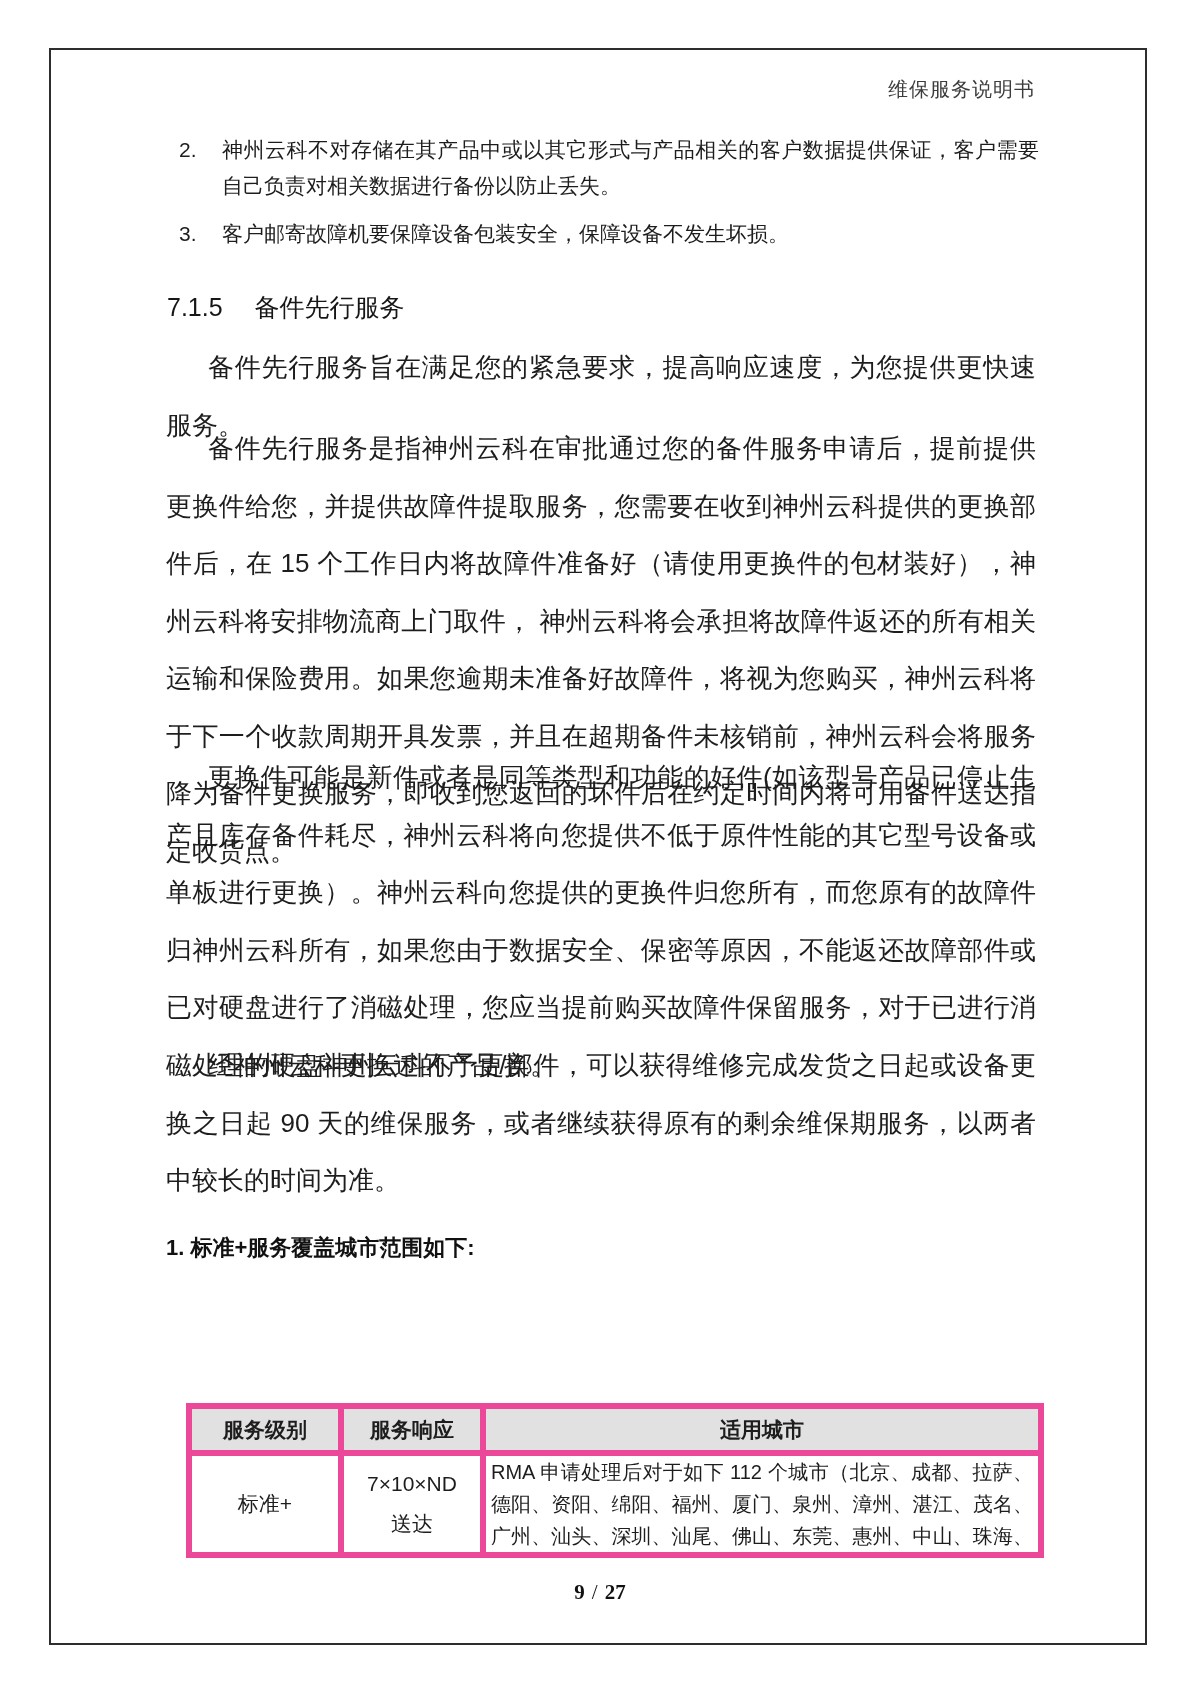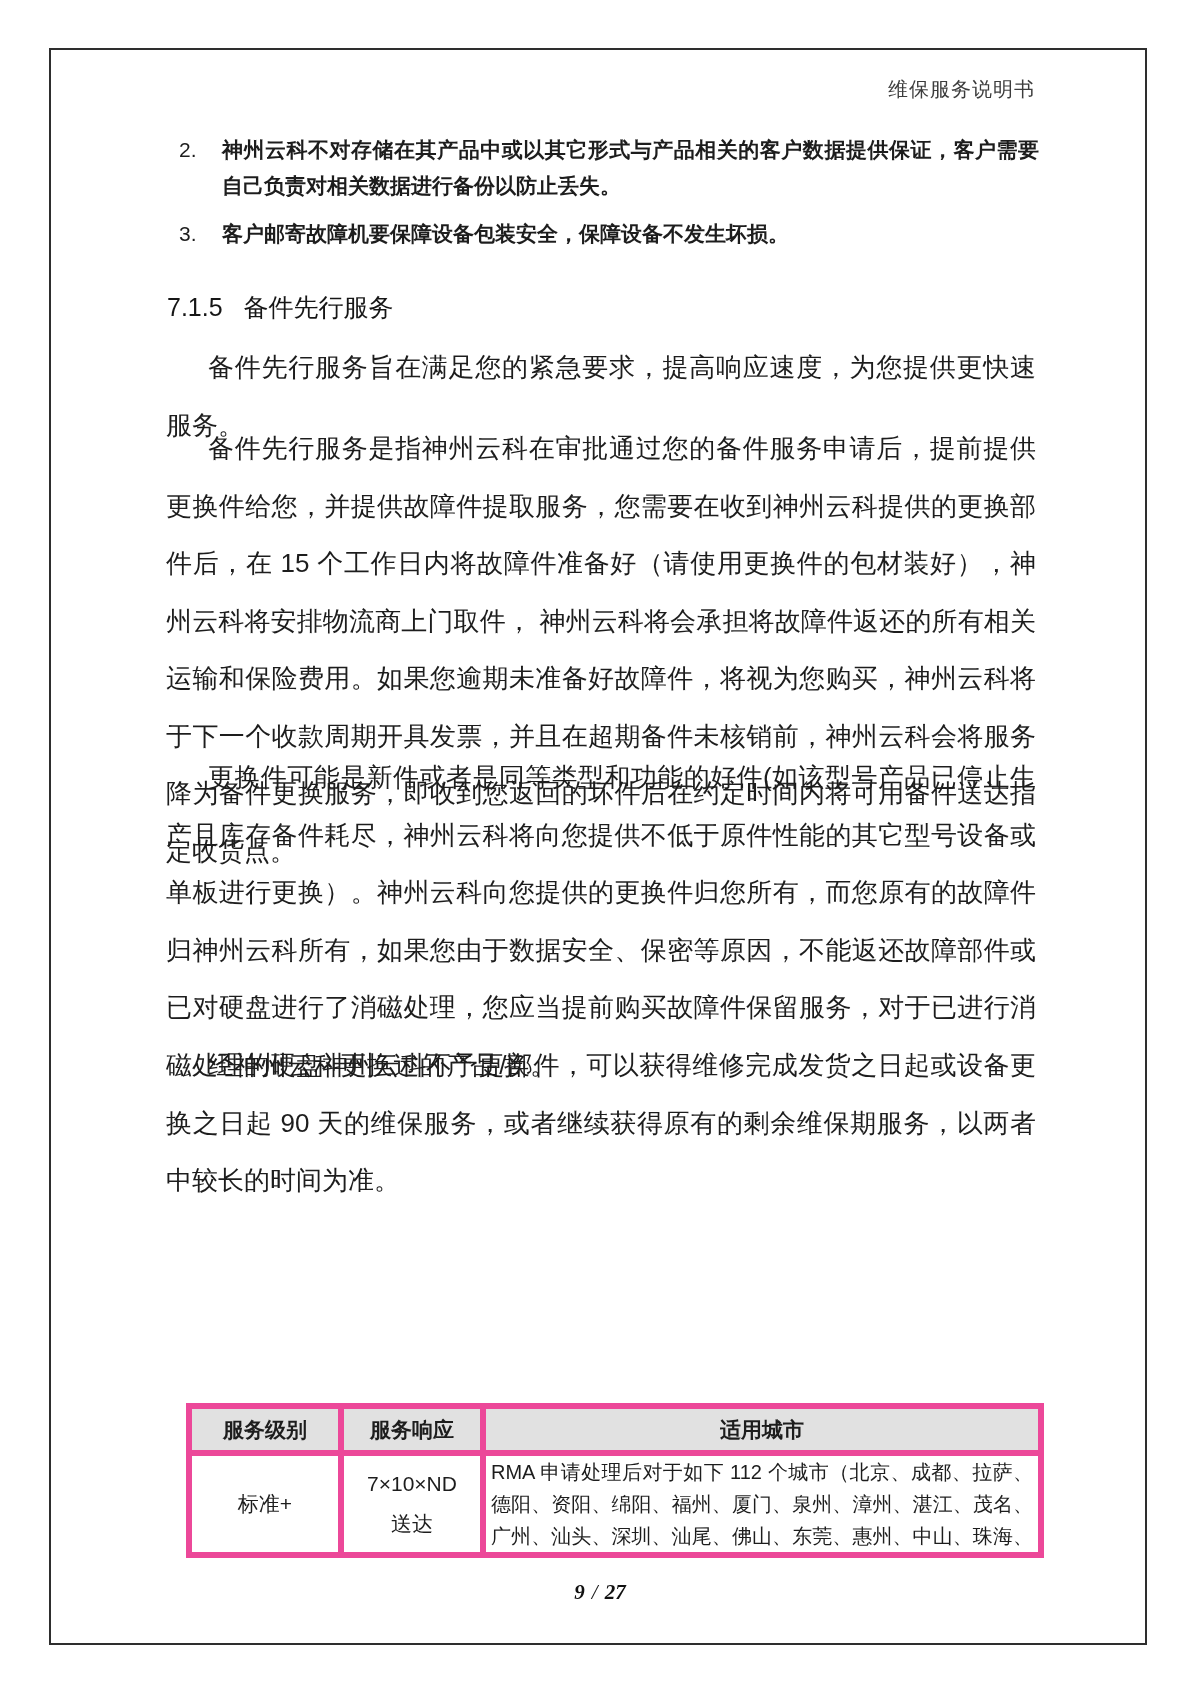--- a/index.html
+++ b/index.html
@@ -20,27 +20,27 @@
   .doc-header{
     position:absolute;top:76px;left:888px;
     font-family:"Liberation Serif", serif;
     font-size:20px;color:#3c3c3c;
     letter-spacing:1px;
     white-space:nowrap;
   }
   .num-list{position:absolute;left:179px;top:132px;width:860px;}
   .num-item{display:flex;font-size:21px;line-height:36px;margin-bottom:12px;}
   .num-marker{flex:0 0 43px;}
-  .num-text{flex:1;text-align:justify;font-weight:bold;}
+  .num-text{flex:1;text-align:justify;}
   .section-heading{
     position:absolute;left:167px;top:291px;
     font-size:25px;font-weight:500;color:#161616;
     white-space:nowrap;
   }
-  .section-heading .sec-num{margin-right:21px;text-align:center;}
+  .section-heading .sec-num{margin-right:32px;text-align:center;}
   .para{
     position:absolute;left:166px;width:870px;
     font-size:26px;line-height:57.5px;
     text-align:justify;text-indent:42px;
     color:#1d1d1d;
   }
   .para.p1{top:339px;}
   .para.p2{top:420px;}
   .para.p3{top:749px;}
   .para.p4{top:1037px;}
@@ -72,21 +72,21 @@
   .cities-cell{
     height:96px;overflow:hidden;
     padding:0 5px;
     font-size:20px;line-height:32px;
     text-align:justify;
   }
   .doc-footer{
     position:absolute;left:0;top:1580px;width:1200px;
     text-align:center;
     font-family:"Liberation Serif", serif;
-    font-size:21px;font-weight:bold;color:#111;font-style:italic;
+    font-size:21px;font-weight:bold;color:#111;
   }
   .doc-footer .sep{font-weight:normal;padding:0 7px;}
 </style>
 </head>
 <body>
 
 <div id="page">
 
   <div class="page-border"></div>
 
@@ -105,20 +105,21 @@
 
   <div class="section-heading">
     <span class="sec-num">7.1.5</span><span>备件先行服务</span>
   </div>
 
   <div class="para p1">备件先行服务旨在满足您的紧急要求，提高响应速度，为您提供更快速服务。</div>
   <div class="para p2">备件先行服务是指神州云科在审批通过您的备件服务申请后，提前提供更换件给您，并提供故障件提取服务，您需要在收到神州云科提供的更换部件后，在 15 个工作日内将故障件准备好（请使用更换件的包材装好），神州云科将安排物流商上门取件， 神州云科将会承担将故障件返还的所有相关运输和保险费用。如果您逾期未准备好故障件，将视为您购买，神州云科将于下一个收款周期开具发票，并且在超期备件未核销前，神州云科会将服务降为备件更换服务，即收到您返回的坏件后在约定时间内将可用备件送达指定收货点。</div>
   <div class="para p3">更换件可能是新件或者是同等类型和功能的好件(如该型号产品已停止生产且库存备件耗尽，神州云科将向您提供不低于原件性能的其它型号设备或单板进行更换）。神州云科向您提供的更换件归您所有，而您原有的故障件归神州云科所有，如果您由于数据安全、保密等原因，不能返还故障部件或已对硬盘进行了消磁处理，您应当提前购买故障件保留服务，对于已进行消磁处理的硬盘神州云科不予更换。</div>
   <div class="para p4">经神州云科更换过的产品/部件，可以获得维修完成发货之日起或设备更换之日起 90 天的维保服务，或者继续获得原有的剩余维保期服务，以两者中较长的时间为准。</div>
 
+  <div class="subsection-title">1. 标准+服务覆盖城市范围如下:</div>
 
   <table class="city-table">
     <colgroup>
         <col class="c1">
         <col class="c2">
         <col class="c3">
       </colgroup>
     <thead>
       <tr>
         <th>服务级别</th>

